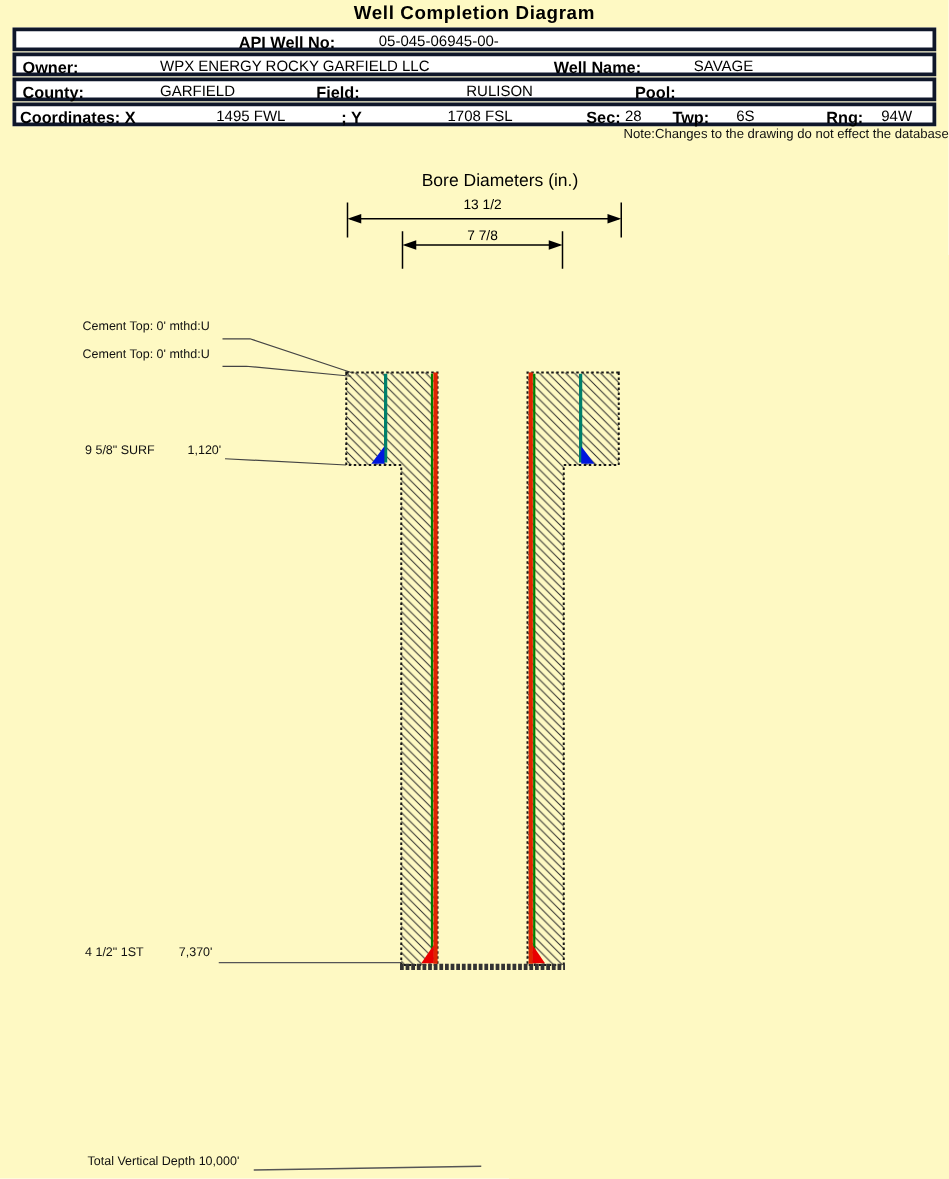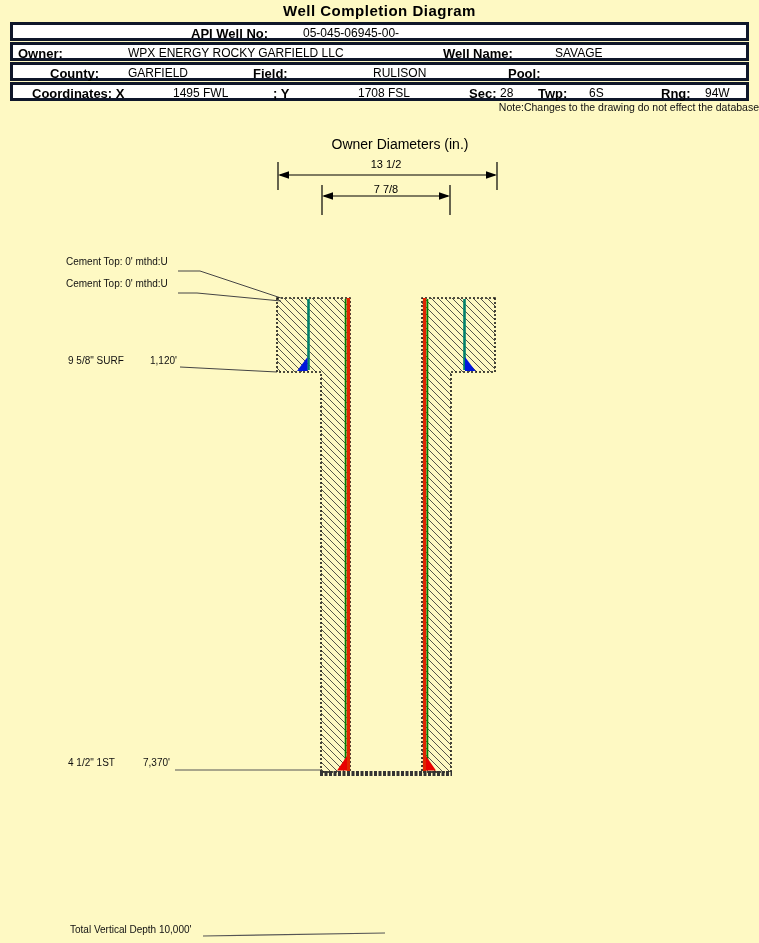--- a/index.html
+++ b/index.html
@@ -43,44 +43,44 @@
       <span class="lbl" style="left:178px;">API Well No:</span>
       <span class="val" style="left:290px;">05-045-06945-00-</span>
     </div>
     <div class="row" style="top:20px;">
       <span class="lbl" style="left:5px;">Owner:</span>
       <span class="val" style="left:115px;">WPX ENERGY ROCKY GARFIELD LLC</span>
       <span class="lbl" style="left:430px;">Well Name:</span>
       <span class="val" style="left:542px;">SAVAGE</span>
     </div>
     <div class="row" style="top:40px;">
-      <span class="lbl" style="left:5px;margin-left:32px;">County:</span>
+      <span class="lbl" style="left:5px;">County:</span>
       <span class="val" style="left:115px;">GARFIELD</span>
       <span class="lbl" style="left:240px;">Field:</span>
       <span class="val" style="left:360px;">RULISON</span>
       <span class="lbl" style="left:495px;">Pool:</span>
       <span class="val" style="left:555px;"></span>
     </div>
     <div class="row" style="top:60px;">
-      <span class="lbl" style="left:19px;">Coordinates: X</span>
+      <span class="lbl" style="left:3px;">Coordinates: X</span>
       <span class="val" style="left:160px;">1495 FWL</span>
       <span class="lbl" style="left:260px;">; Y</span>
       <span class="val" style="left:345px;">1708 FSL</span>
       <span class="lbl" style="left:456px;">Sec:</span>
       <span class="val" style="left:487px;">28</span>
       <span class="lbl" style="left:525px;">Twp:</span>
       <span class="val" style="left:576px;">6S</span>
       <span class="lbl" style="left:648px;">Rng:</span>
       <span class="val" style="left:692px;">94W</span>
     </div>
   </div>
 
   <div class="note">Note:Changes to the drawing do not effect the database</div>
 
-  <div class="bore-title">Owner Diameters (in.)</div>
+  <div class="bore-title">Bore Diameters (in.)</div>
   <div class="dim-label dim1">13 1/2</div>
   <div class="dim-label dim2">7 7/8</div>
 
   <svg class="overlay" width="759" height="943" viewBox="0 0 759 943">
     <defs>
       <pattern id="hatch" width="7" height="7" patternUnits="userSpaceOnUse">
         <path d="M-1,6 l2,2 M0,0 l7,7 M6,-1 l2,2" stroke="#2b2b2b" stroke-width="0.8" fill="none"></path>
       </pattern>
     </defs>
 

